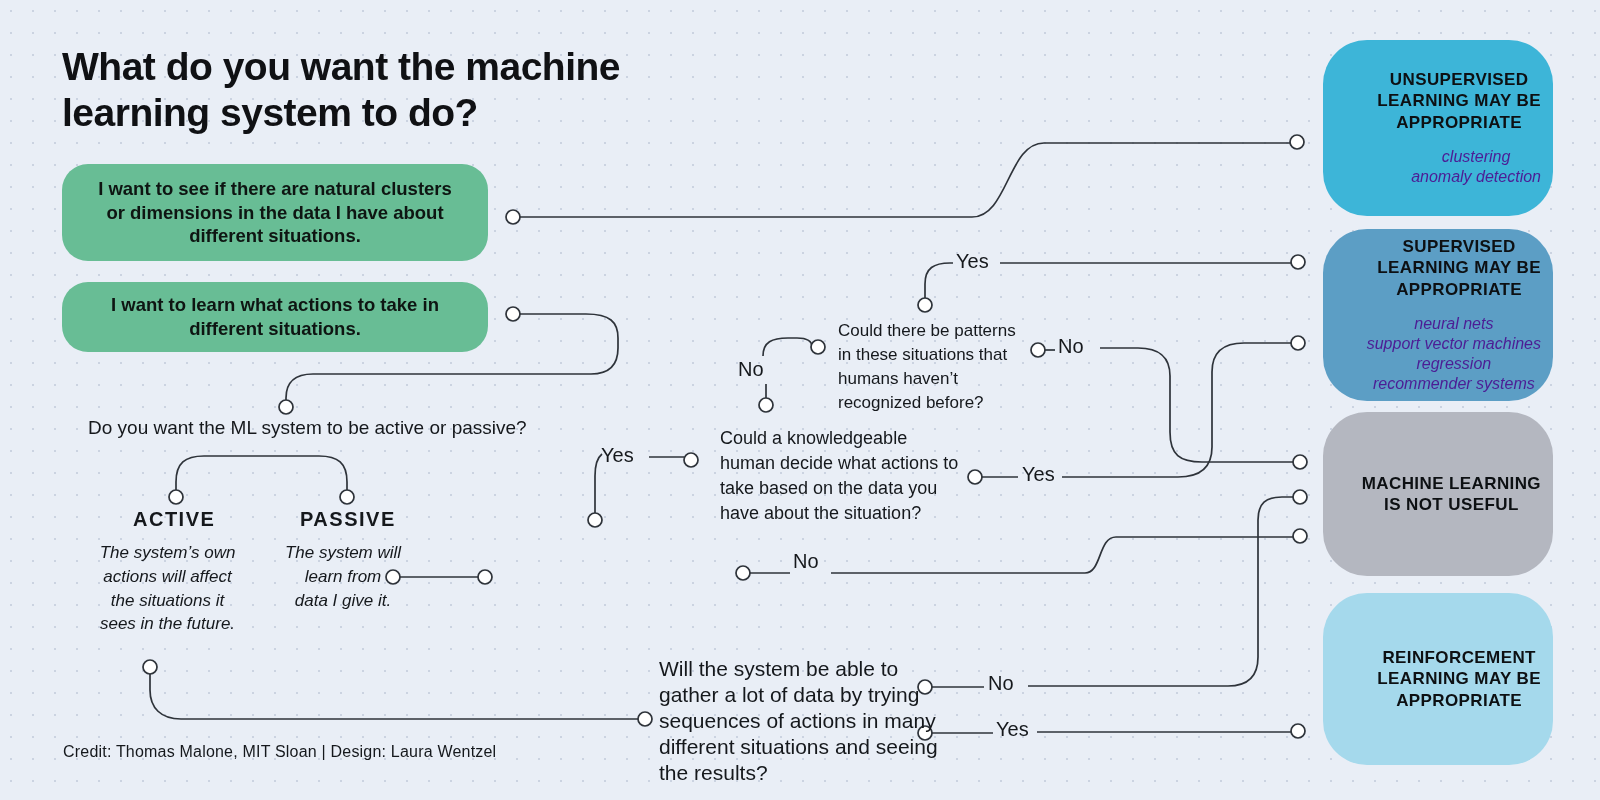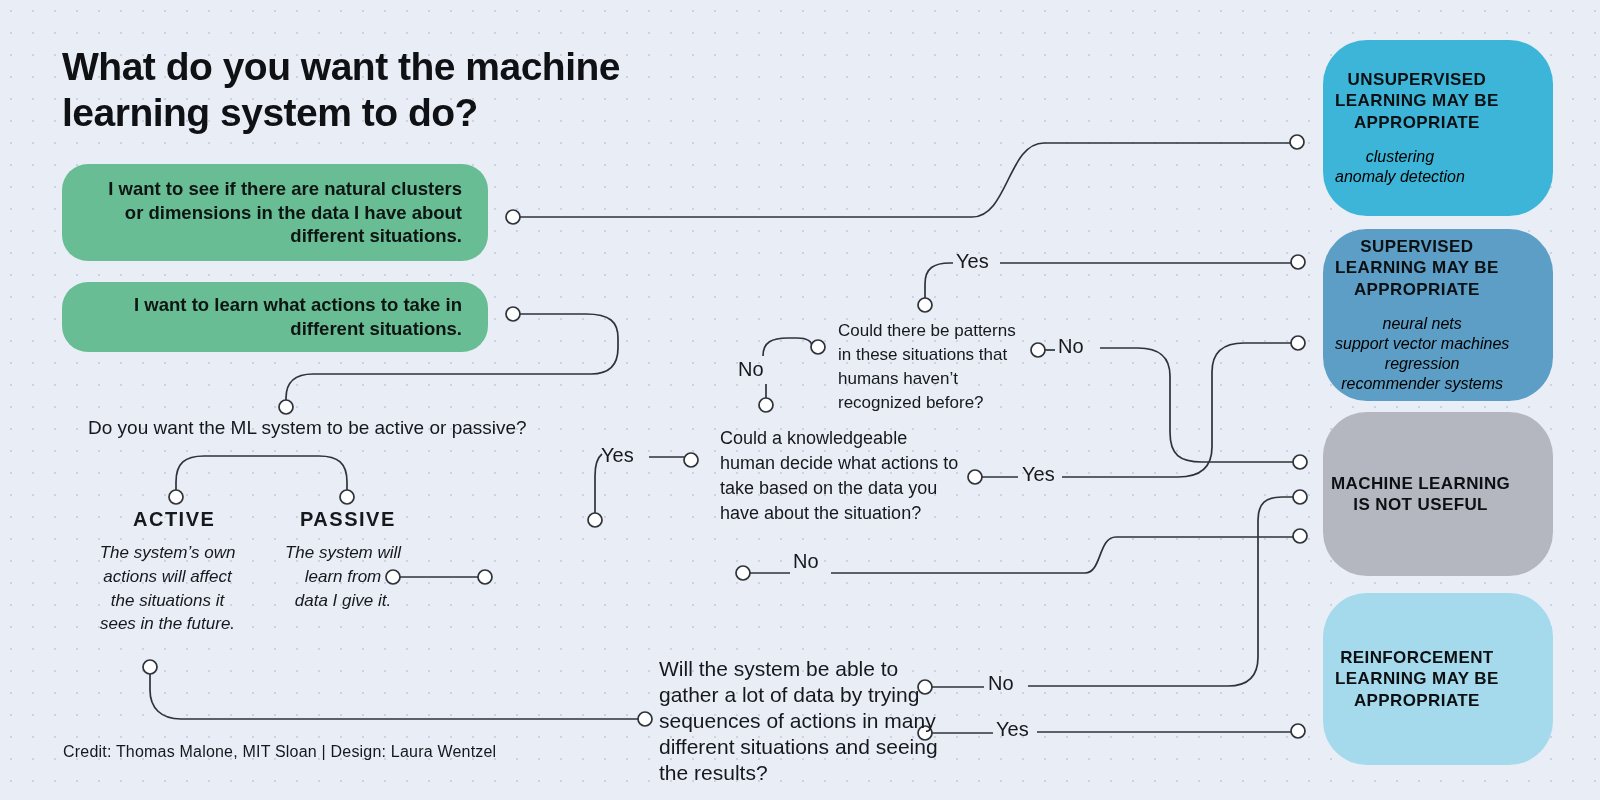--- a/index.html
+++ b/index.html
@@ -14,45 +14,45 @@
     overflow:hidden;
   }
   .wires{position:absolute;left:0;top:0;}
   .title{
     position:absolute;left:62px;top:44px;margin:0;
     font-size:39px;line-height:1.18;font-weight:600;letter-spacing:-0.5px;color:#101114;
     white-space:pre-line;width:640px;
   }
   .start{
     position:absolute;left:62px;width:426px;border-radius:26px;
-    display:flex;align-items:center;justify-content:center;text-align:right;
+    display:flex;align-items:center;justify-content:center;text-align:center;
     font-weight:700;font-size:18.5px;line-height:1.28;color:#0e1512;
     padding:0 26px;box-sizing:border-box;
   }
   .start1{top:164px;height:97px;}
   .start2{top:282px;height:70px;}
   .q{position:absolute;white-space:pre-line;color:#15181c;}
   .q-active-passive{left:88px;top:417px;font-size:19px;}
   .q-access{left:497px;top:533px;font-size:17.5px;line-height:26px;}
   .q-knowledgeable{left:720px;top:426px;font-size:18px;line-height:25px;}
   .q-patterns{left:838px;top:319px;font-size:17px;line-height:24px;}
   .q-gather{left:659px;top:656px;font-size:21px;line-height:26px;}
   .opt-label{position:absolute;font-weight:700;font-size:20px;letter-spacing:1.5px;}
   .opt-active{left:133px;top:508px;}
   .opt-passive{left:300px;top:508px;}
   .opt-desc{position:absolute;font-style:italic;font-size:17px;line-height:1.4;text-align:center;white-space:pre-line;}
   .desc-active{left:80px;top:541px;width:175px;}
   .desc-passive{left:258px;top:541px;width:170px;}
   .outcome{
     position:absolute;left:1323px;width:230px;border-radius:44px;
-    display:flex;flex-direction:column;align-items:flex-start;justify-content:center;
+    display:flex;flex-direction:column;align-items:flex-end;justify-content:center;
     text-align:center;box-sizing:border-box;padding:10px 12px;gap:14px;
   }
   .outcome-title{font-weight:700;font-size:17px;line-height:1.24;letter-spacing:0.4px;white-space:pre-line;color:#0d1013;}
-  .outcome-methods{font-style:italic;font-size:16px;line-height:1.25;white-space:pre-line;color:#000000;}
+  .outcome-methods{font-style:italic;font-size:16px;line-height:1.25;white-space:pre-line;color:#4c1d95;}
   .outcome-methods:empty{display:none;}
   .out-unsupervised{top:40px;height:176px;}
   .out-supervised{top:229px;height:172px;}
   .out-notuseful{top:412px;height:164px;padding-left:8px;}
   .out-reinforcement{top:593px;height:172px;}
   .edge-label{position:absolute;font-size:20px;font-weight:500;color:#15181c;}
   .lbl-access-yes{left:601px;top:444px;}
   .lbl-knowledgeable-no{left:738px;top:358px;}
   .lbl-patterns-yes{left:956px;top:250px;}
   .lbl-patterns-no{left:1058px;top:335px;}

